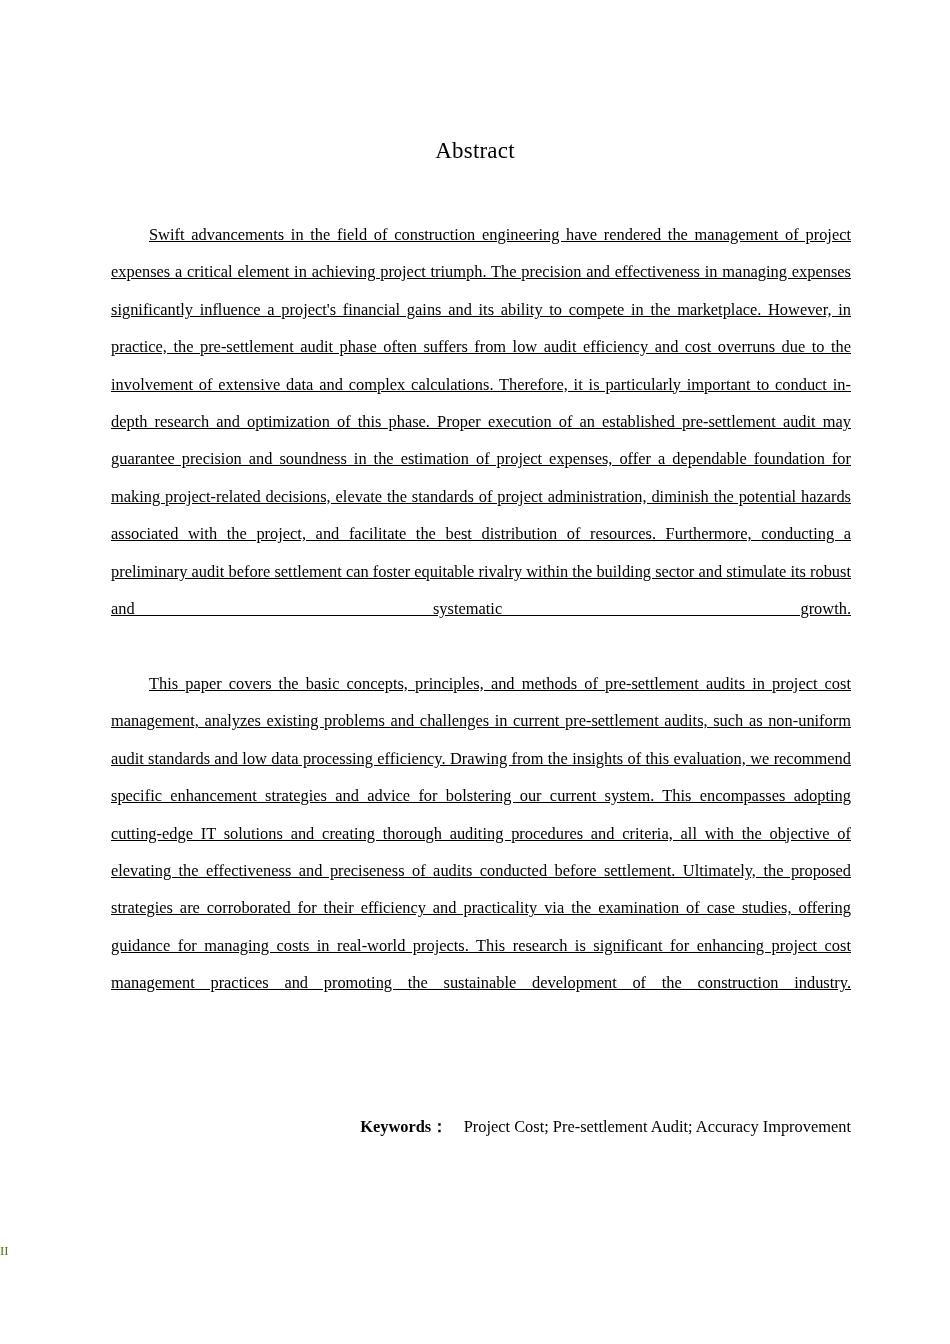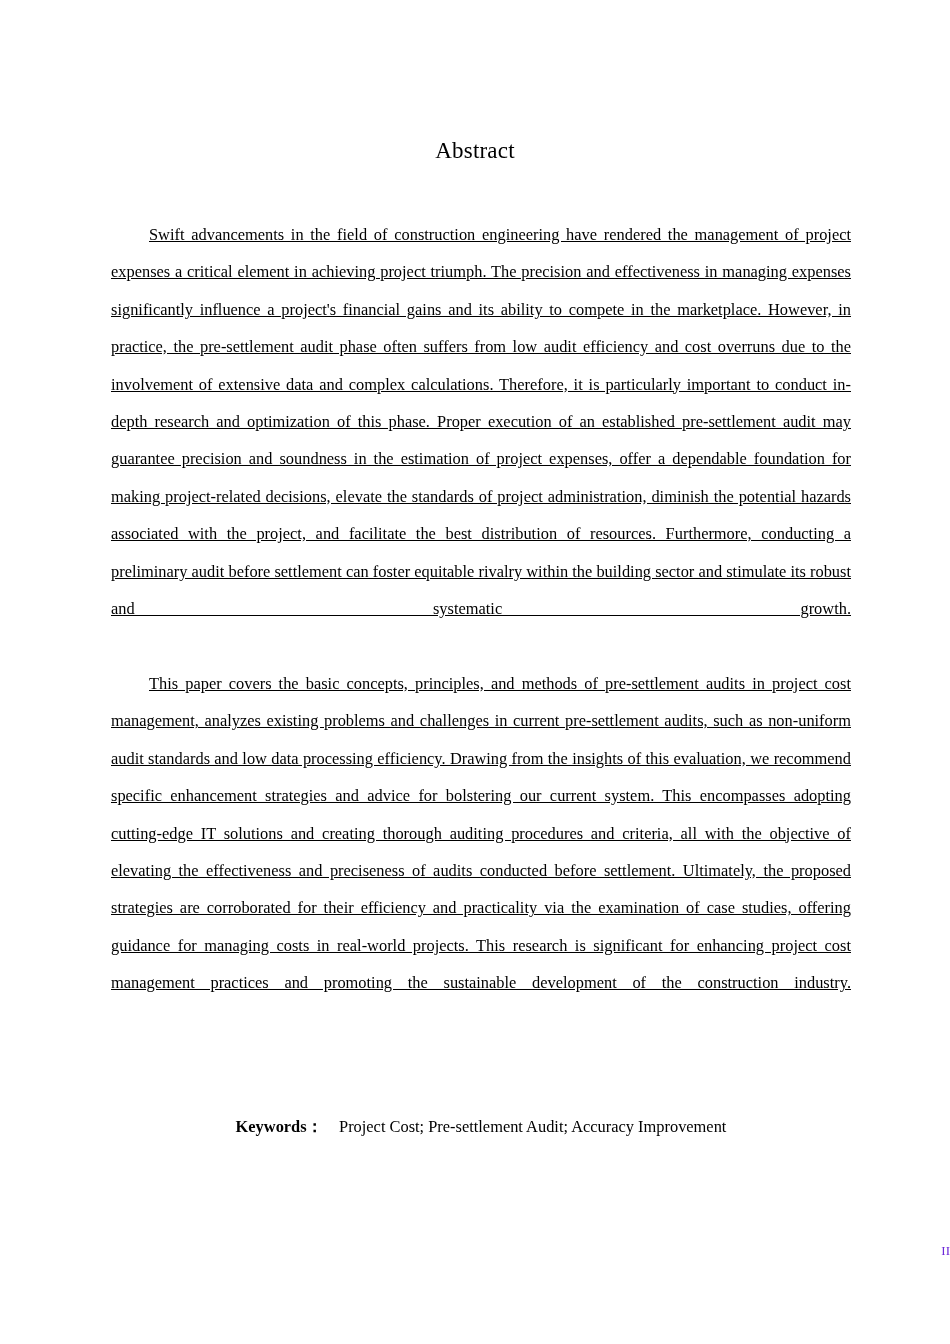--- a/index.html
+++ b/index.html
@@ -62,21 +62,21 @@
     width: 100%;
   }
 
   .keywords-line {
     position: absolute;
     top: 1112px;
     left: 111px;
     width: 740px;
     font-size: 16.4px;
     line-height: 30px;
-    text-align: center;
+    text-align: right;
     white-space: nowrap;
   }
 
   .keywords-label {
     font-weight: bold;
   }
 
   .keywords-gap {
     display: inline-block;
     width: 16px;
@@ -84,24 +84,24 @@
 
   .keywords-value {
     font-weight: normal;
   }
 
   .page-footer {
     position: absolute;
     top: 1243px;
     left: 0;
     width: 950px;
-    text-align: right;
+    text-align: left;
     font-size: 13px;
     line-height: 1.2;
-    color: #6d28d9;
+    color: #4d7c0f;
   }
 </style>
 </head>
 <body>
 
 <div class="page">
 
   <h1 class="page-title">Abstract</h1>
 
   <div class="content">

